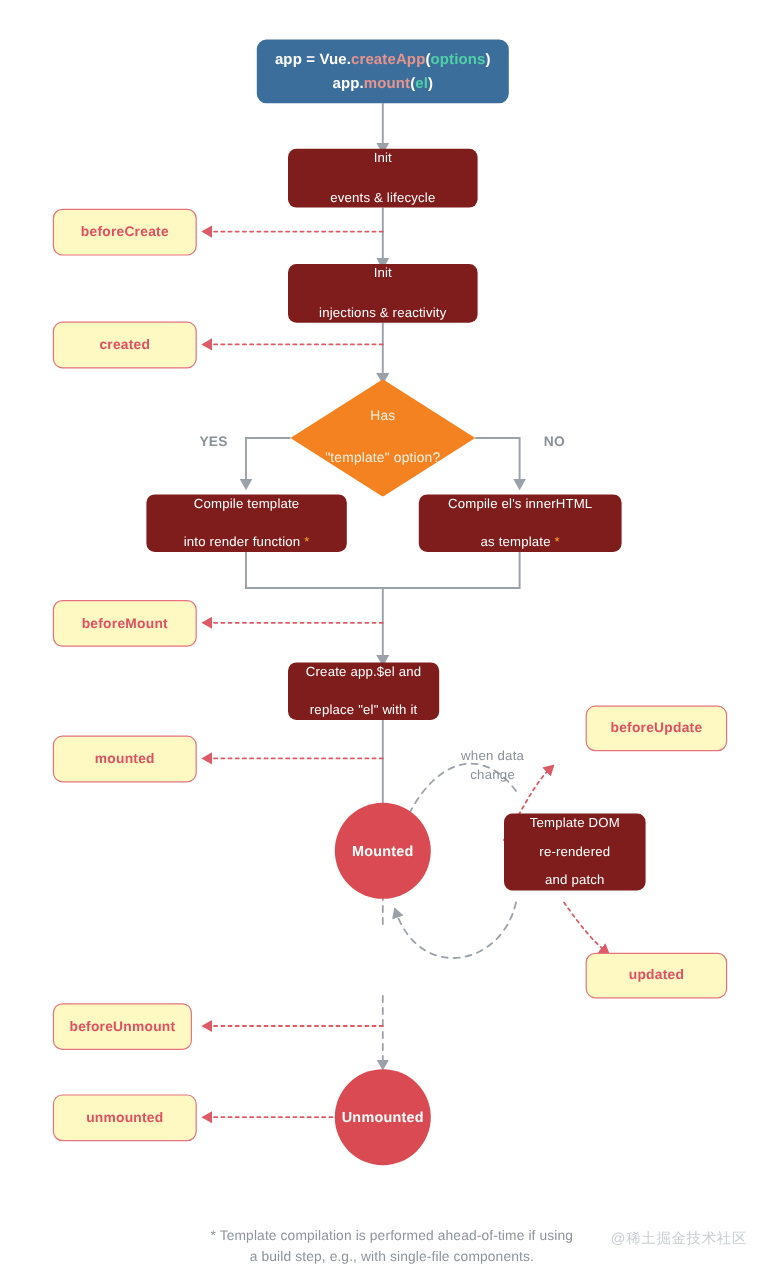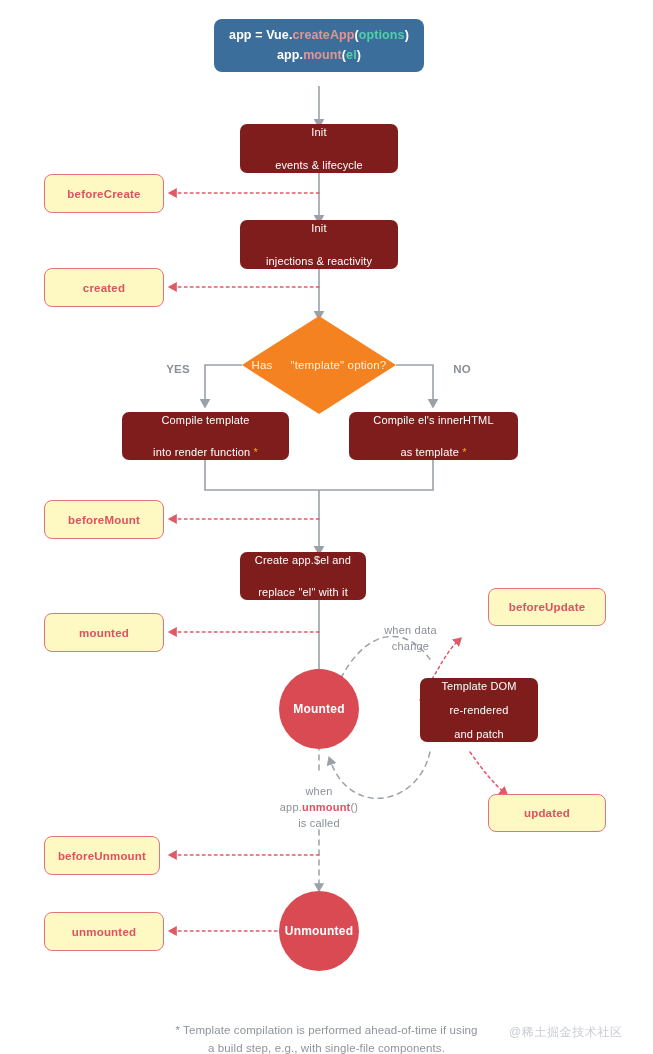--- a/index.html
+++ b/index.html
@@ -75,21 +75,21 @@
     background: #f58220;
     -webkit-clip-path: polygon(50% 0, 100% 50%, 50% 100%, 0 50%);
     clip-path: polygon(50% 0, 100% 50%, 50% 100%, 0 50%);
   }
   .diamond-label {
     position: absolute;
     left: 0; top: 0;
     width: 100%;
     height: 100%;
     display: flex;
-    flex-direction: row;
+    flex-direction: column;
     align-items: center;
     justify-content: center;
     color: #fdf1e4;
     font-size: 11.5px;
     line-height: 1.45;
     letter-spacing: 0.15px;
     gap: 18px;
   }
 
   
@@ -198,21 +198,21 @@
       <line x1="319" y1="632" x2="172" y2="632" marker-end="url(#arrow-red)"></line>
       <line x1="319" y1="855" x2="172" y2="855" marker-end="url(#arrow-red)"></line>
       <line x1="319" y1="931" x2="172" y2="931" marker-end="url(#arrow-red)"></line>
 
       <path d="M420,700 C438,670 446,652 459,640" marker-end="url(#arrow-red)"></path>
 
       <path d="M470,752 C484,772 494,784 505,793" marker-end="url(#arrow-red)"></path>
     </g>
   </svg>
 
-  <div class="node entry" style="left:214px; top:19px; width:210px; height:53px;">
+  <div class="node entry" style="left:214px; top:33px; width:210px; height:53px;">
     <div>
       <span>app = Vue.</span><span class="tok-fn">createApp</span><span>(</span><span class="tok-arg">options</span><span>)</span>
     </div>
     <div>
       <span>app.</span><span class="tok-fn">mount</span><span>(</span><span class="tok-arg">el</span><span>)</span>
     </div>
   </div>
 
   <div class="node green" style="left:240px; top:124px; width:158px; height:49px;">
     <div>Init</div>
@@ -291,27 +291,20 @@
   </div>
   <div class="node hook" style="left:488px; top:794px; width:118px; height:38px;">
     <span>updated</span>
   </div>
 
   <div class="edge-label" style="left:358px; top:623px; width:105px;">
     <div>when data</div>
     <div>change</div>
   </div>
 
-  <div class="edge-label" style="left:253px; top:784px; width:132px;">
-    <div>when</div>
-    <div>
-      <span>app.</span><span class="accent">unmount</span><span>()</span>
-    </div>
-    <div>is called</div>
-  </div>
 
   <div class="footnote" style="top:1022px;">
     <div>* Template compilation is performed ahead-of-time if using</div>
     <div>a build step, e.g., with single-file components.</div>
   </div>
 
   <div class="watermark" style="left:509px; top:1024px;">@稀土掘金技术社区</div>
 
 </div>
 

